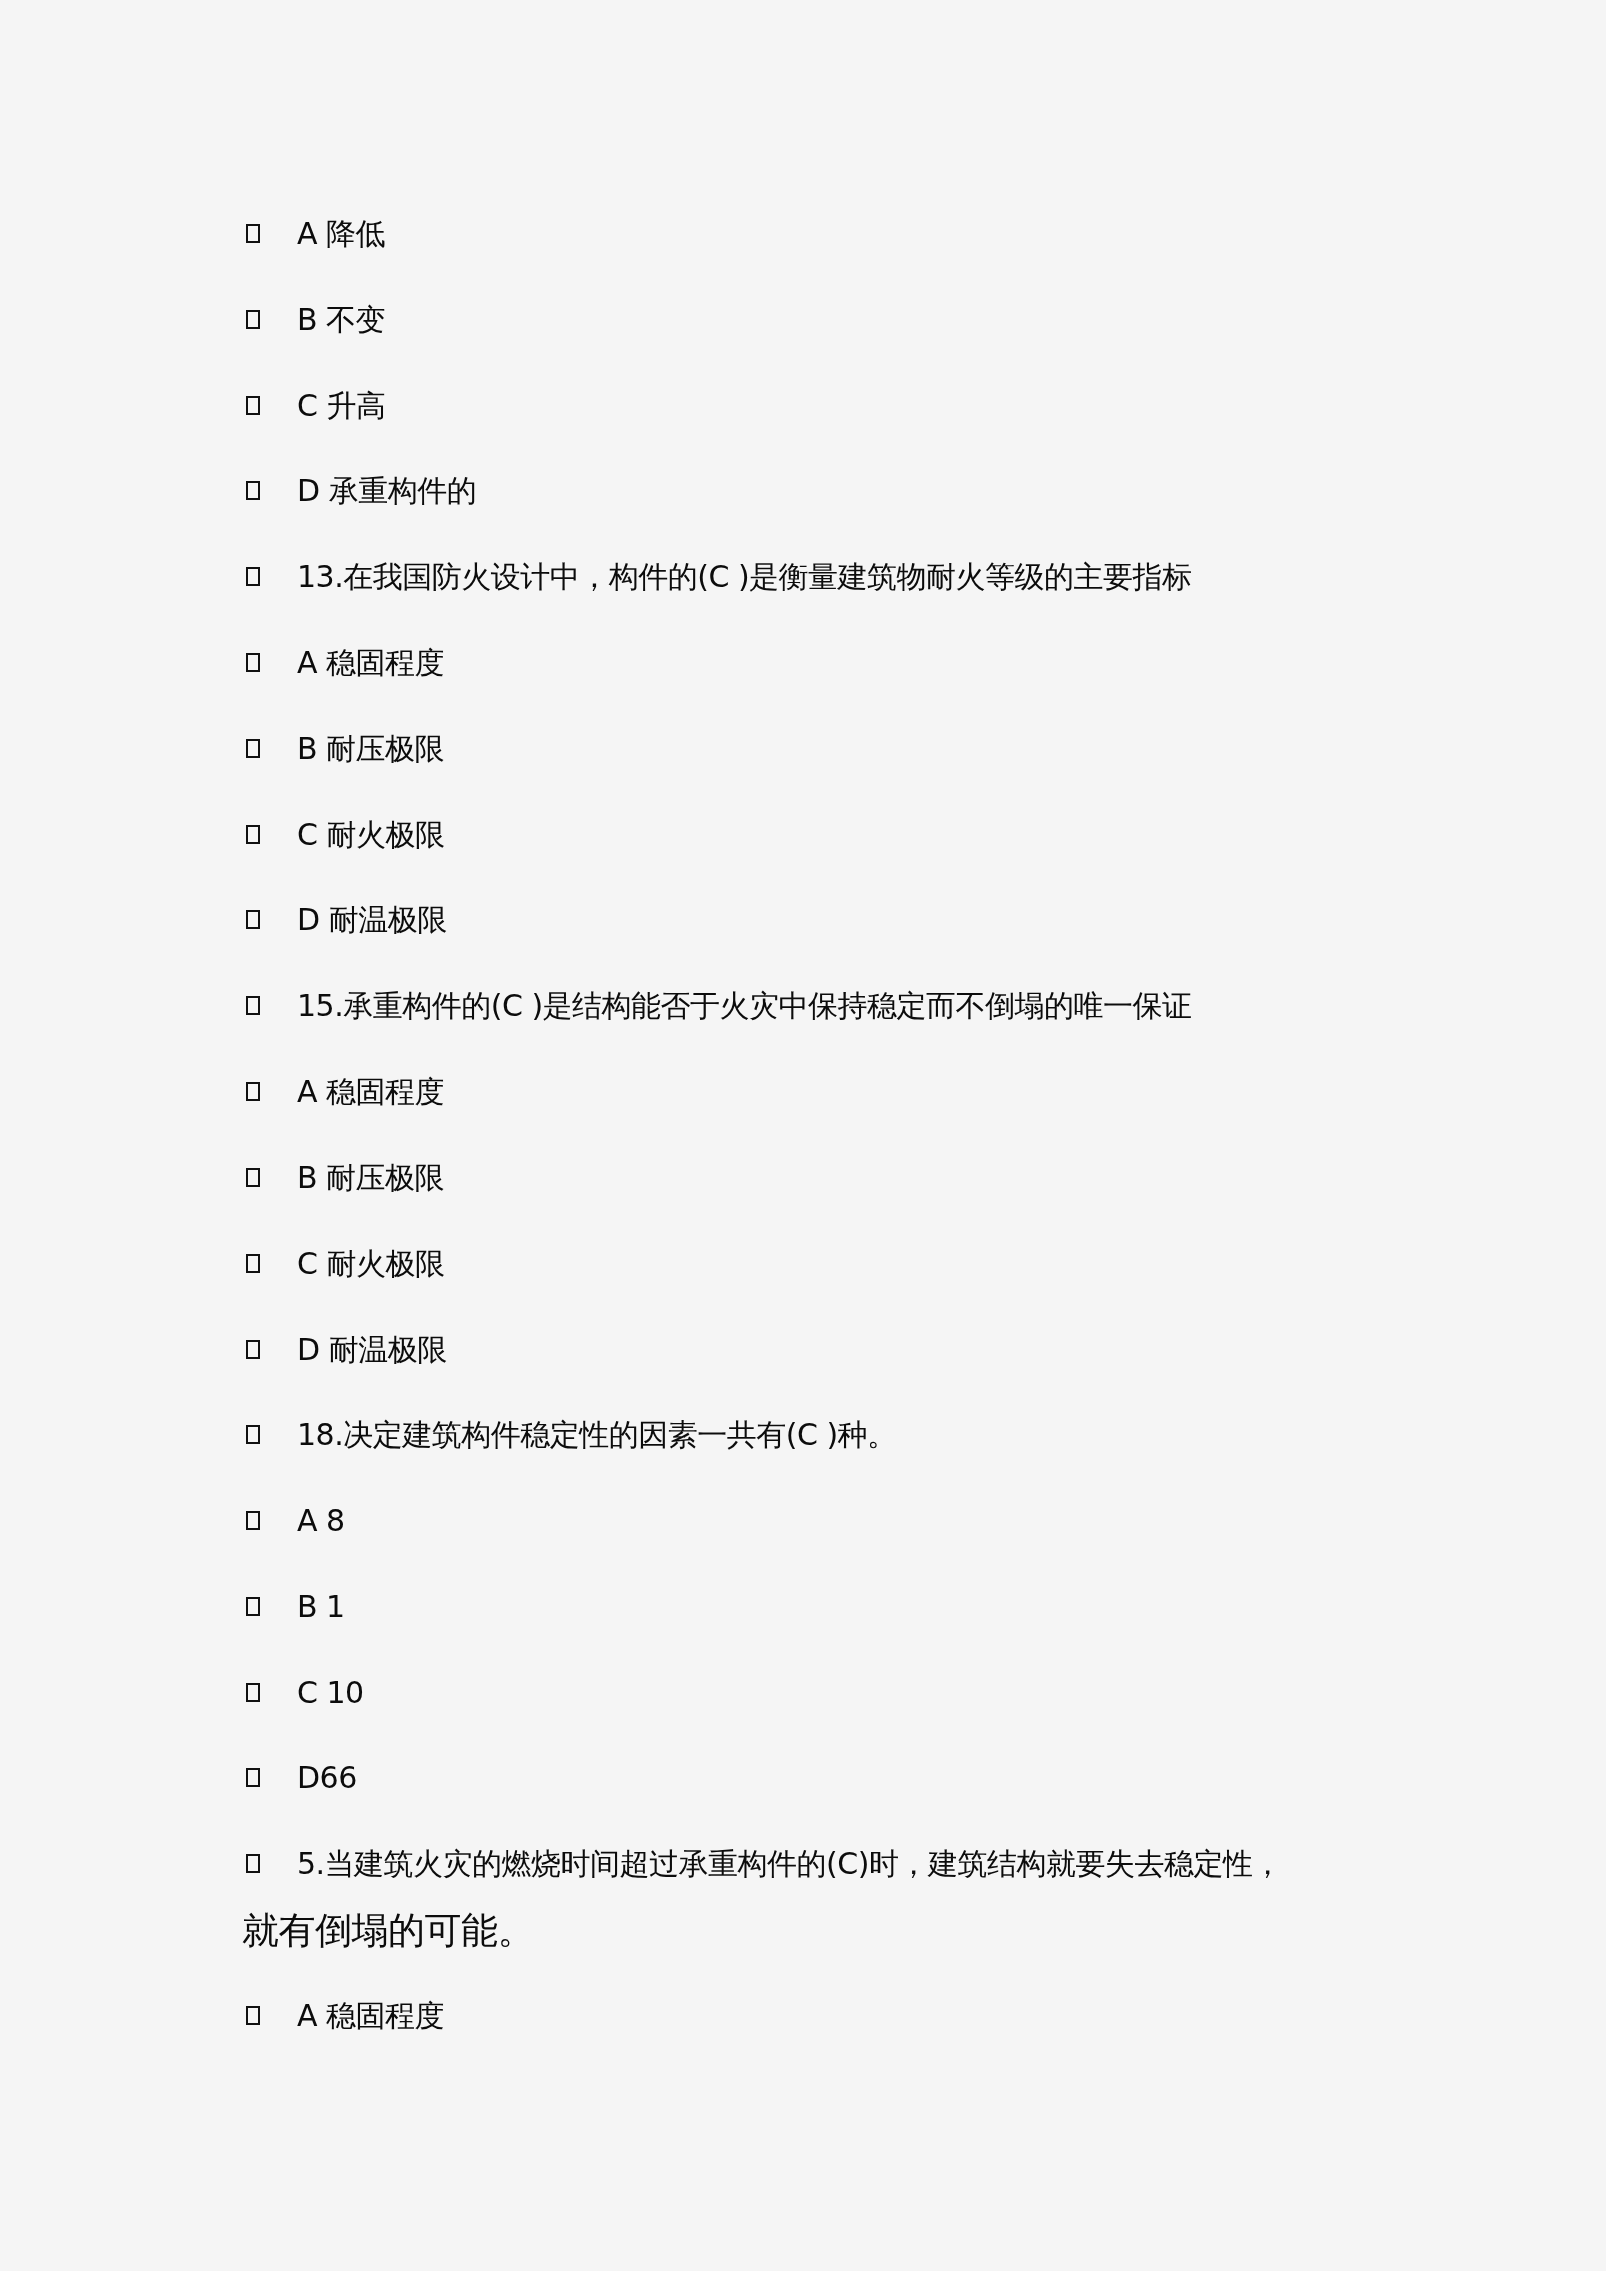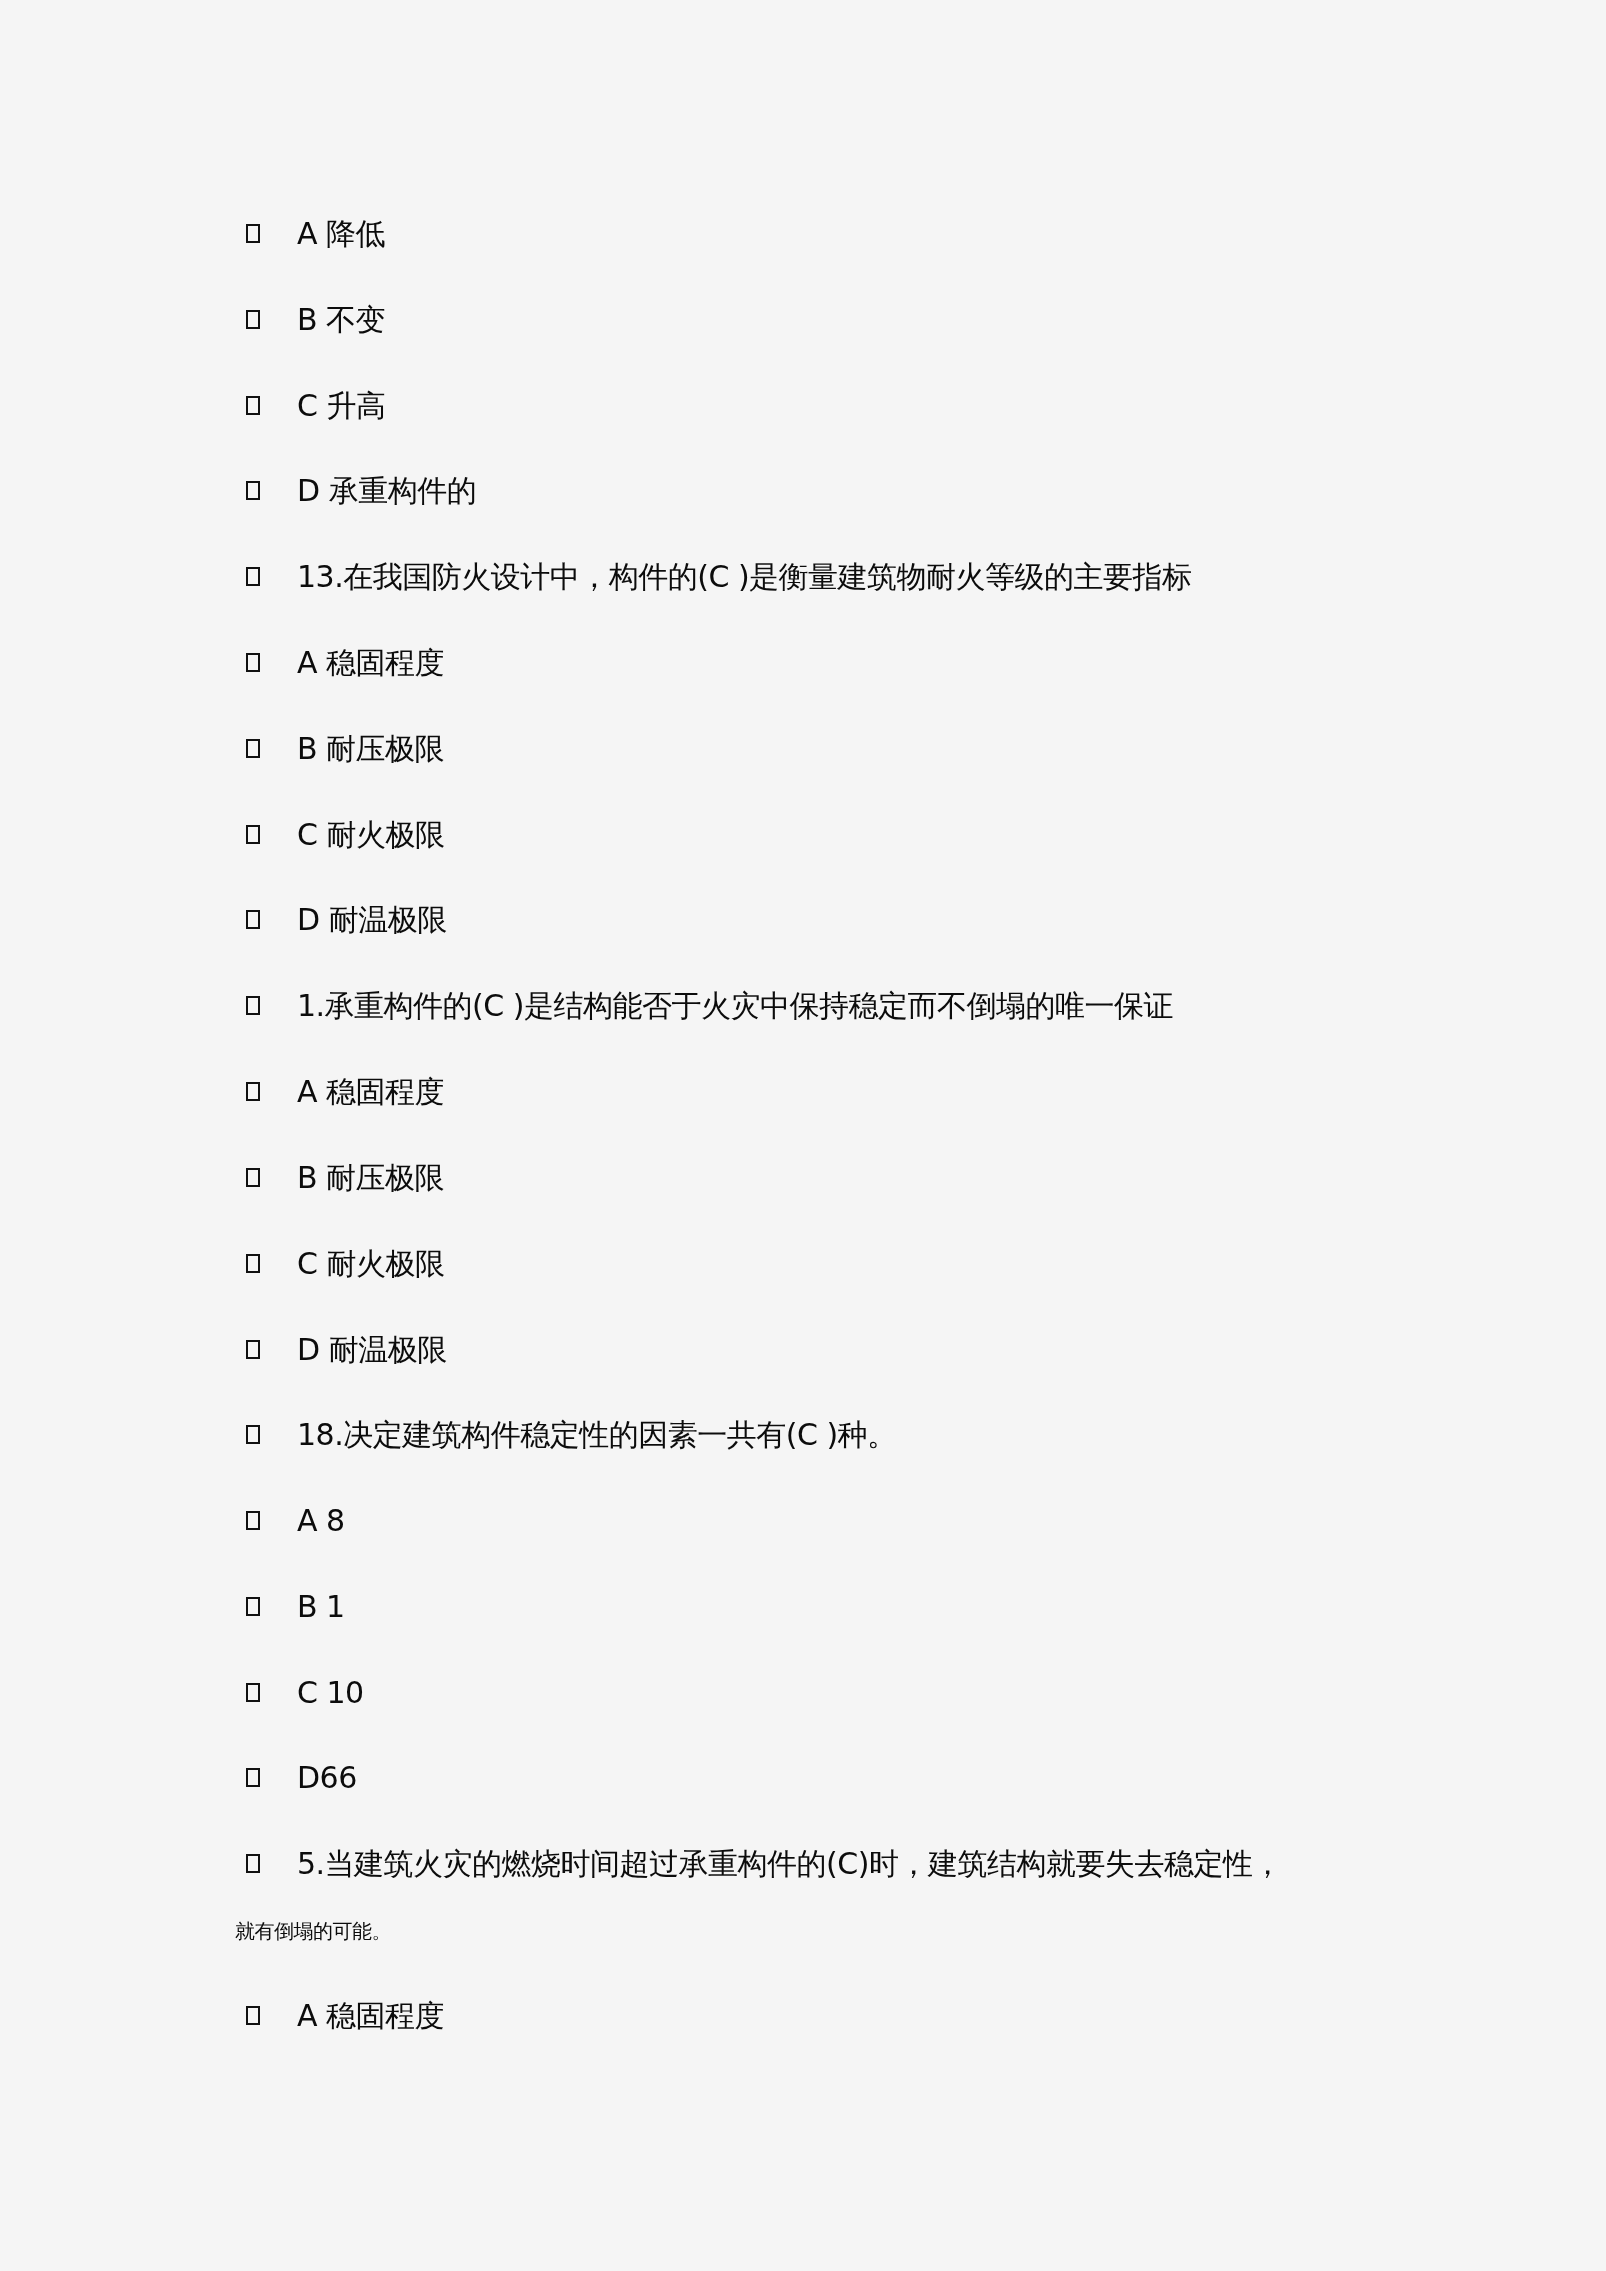--- a/index.html
+++ b/index.html
@@ -29,24 +29,24 @@
     box-sizing: border-box;
   }
   .txt {
     position: absolute;
     left: 297px;
     top: 0;
     letter-spacing: -0.5px;
   }
   .cont {
     position: absolute;
-    left: 235px;
+    left: 242px;
     height: 40px;
     line-height: 40px;
-    font-size: 20px;
+    font-size: 37px;
     white-space: nowrap;
     letter-spacing: -0.5px;
     font-family: Liberation Serif, serif;
   }
 </style>
 </head>
 <body>
 
 <div>
   <div class="row" style="top:214px">
@@ -80,21 +80,21 @@
   <div class="row" style="top:815px">
     <span class="box"></span>
     <span class="txt">C 耐火极限</span>
   </div>
   <div class="row" style="top:900px">
     <span class="box"></span>
     <span class="txt">D 耐温极限</span>
   </div>
   <div class="row" style="top:986px">
     <span class="box"></span>
-    <span class="txt">1.承重构件的(C )是结构能否于火灾中保持稳定而不倒塌的唯一保证</span>
+    <span class="txt">15.承重构件的(C )是结构能否于火灾中保持稳定而不倒塌的唯一保证</span>
   </div>
   <div class="row" style="top:1072px">
     <span class="box"></span>
     <span class="txt">A 稳固程度</span>
   </div>
   <div class="row" style="top:1158px">
     <span class="box"></span>
     <span class="txt">B  耐压极限</span>
   </div>
   <div class="row" style="top:1244px">

